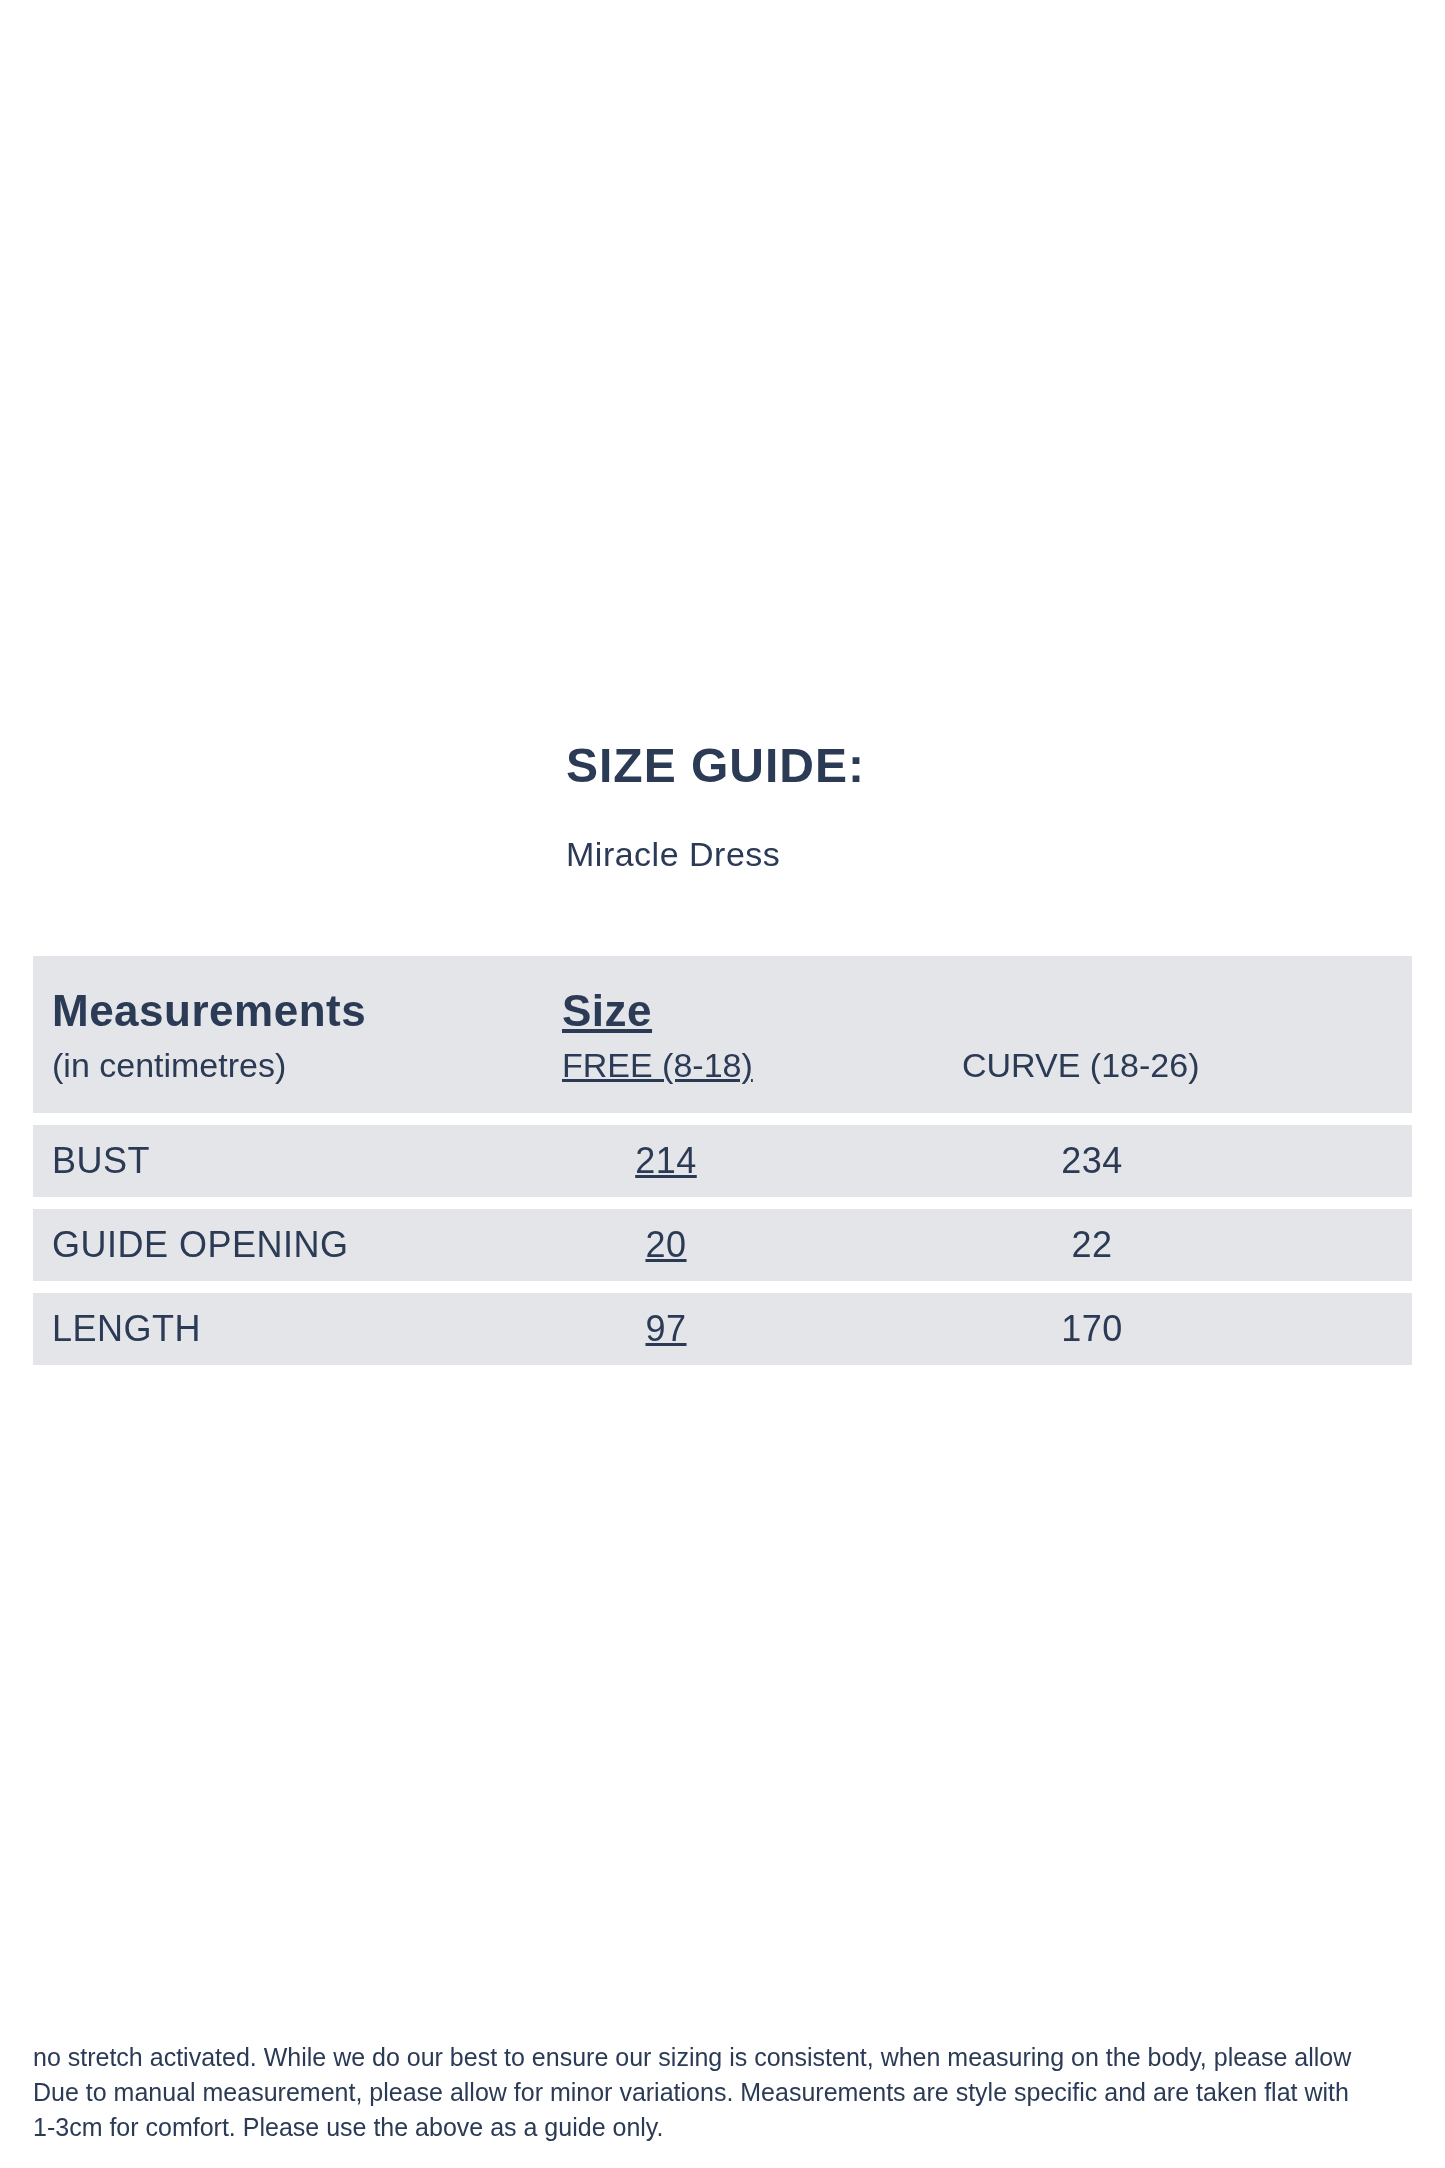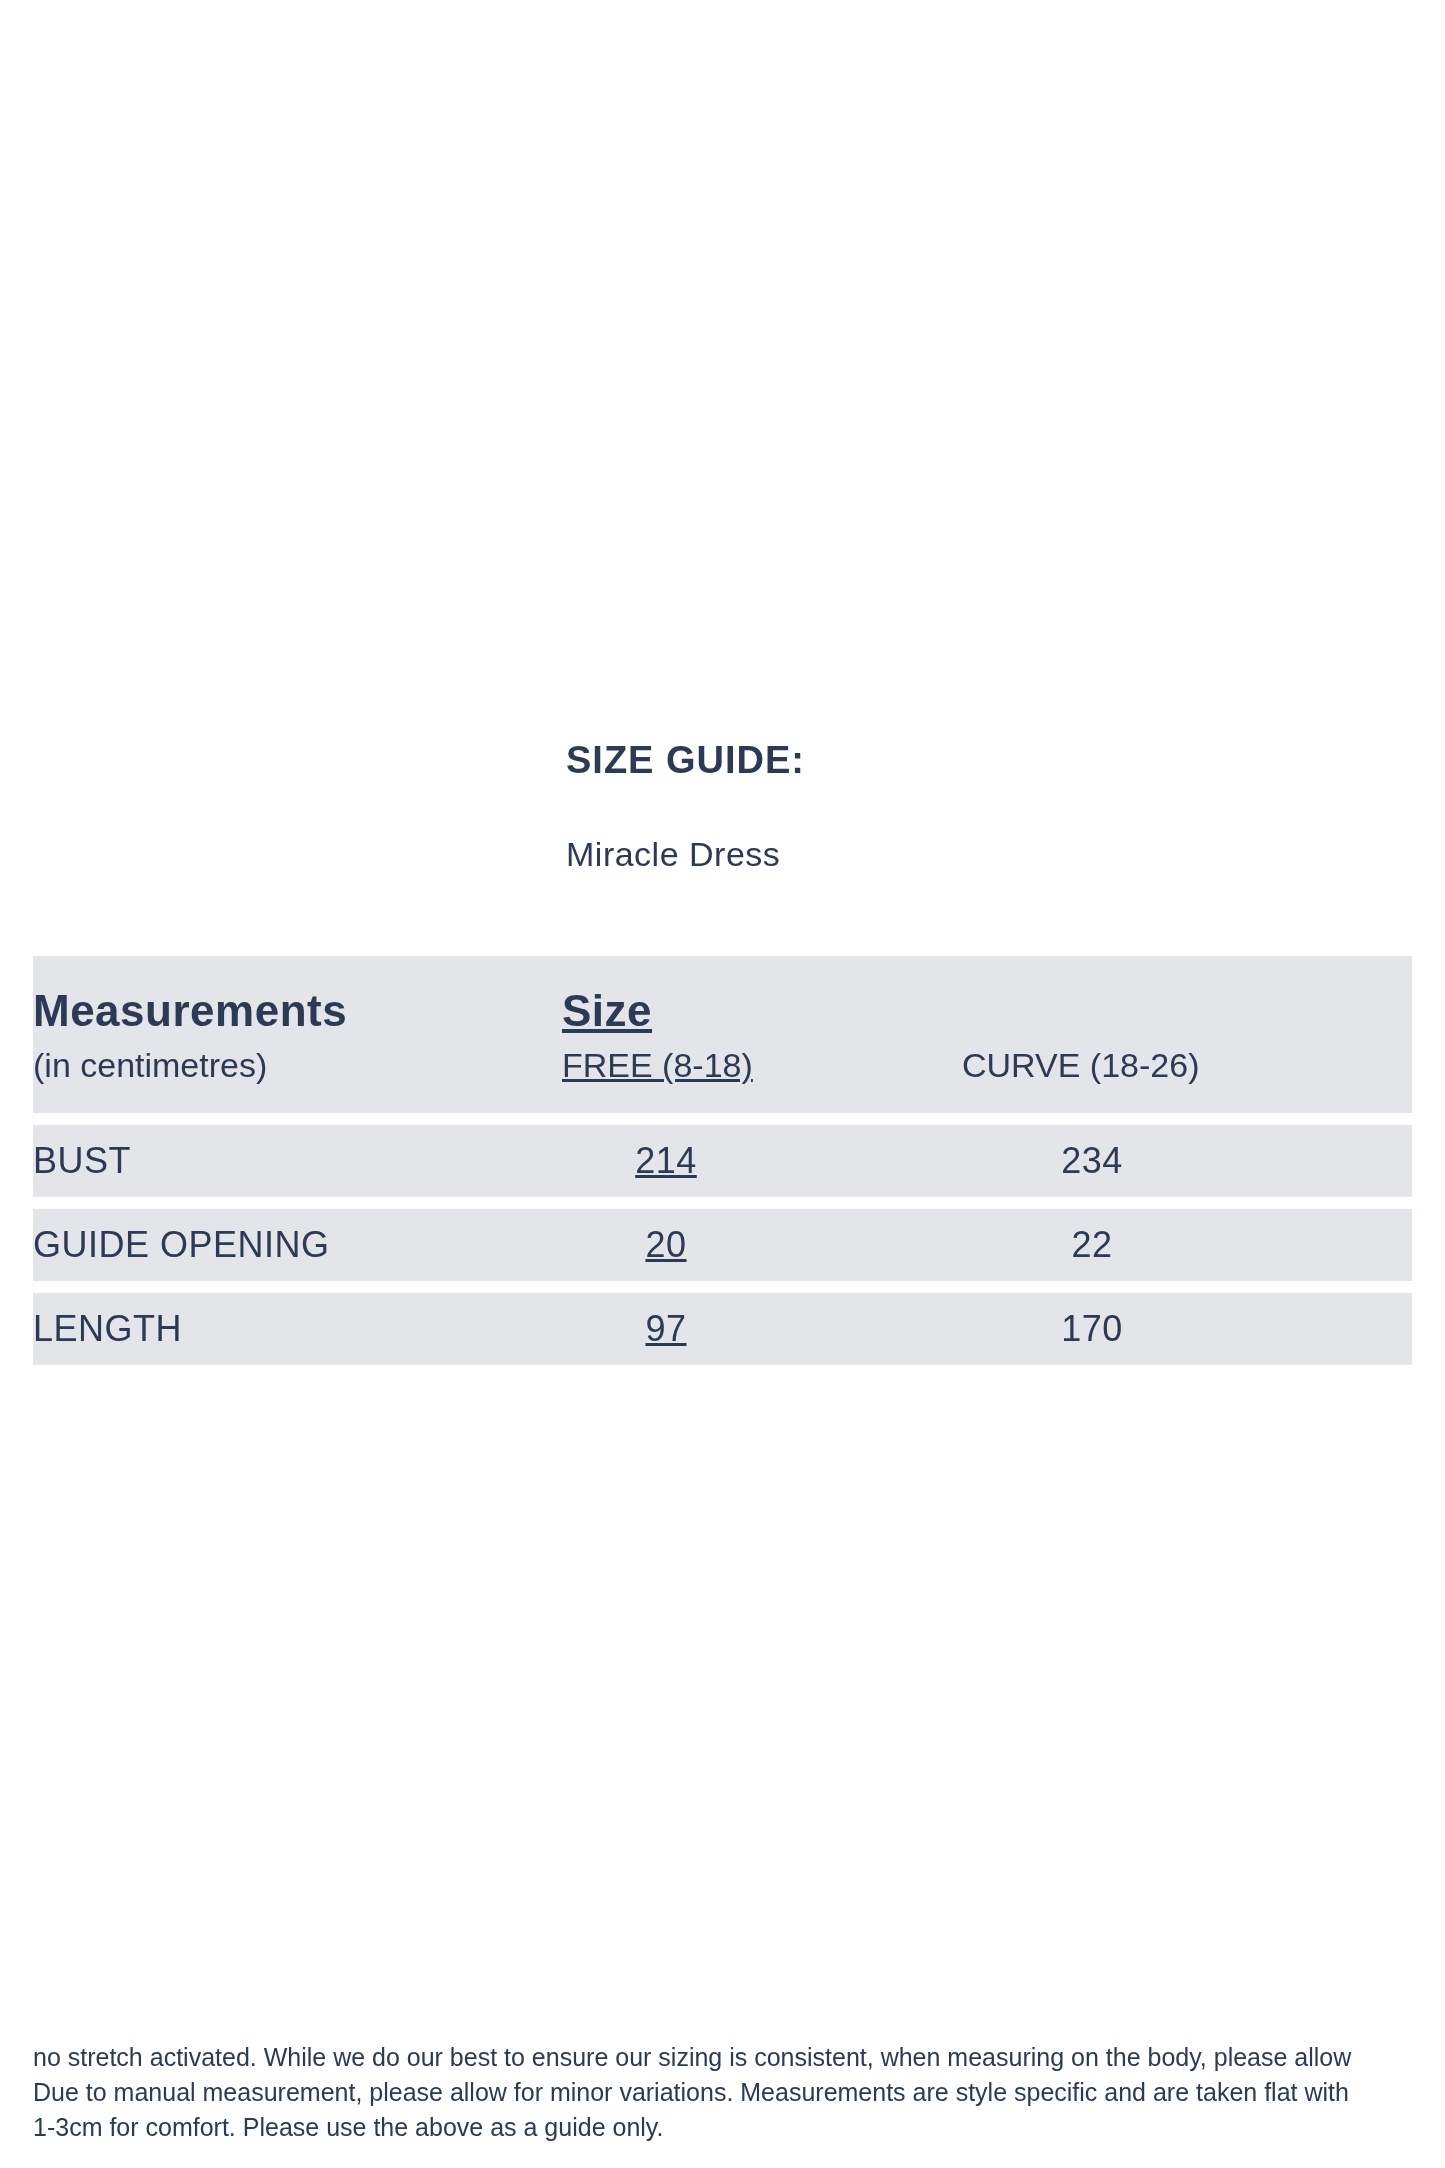--- a/index.html
+++ b/index.html
@@ -12,21 +12,21 @@
     width:1445px;height:2168px;
     background:var(--bg);
     font-family:"Liberation Sans", sans-serif;
     color:var(--navy);
     position:relative;
     overflow:hidden;
   }
   .page-title{
     position:absolute;left:566px;top:740px;
     margin:0;
-    font-size:38px;font-weight:700;letter-spacing:1px;
+    font-size:48px;font-weight:700;letter-spacing:1px;
     line-height:1.1;
   }
   .product-name{
     position:absolute;left:566px;top:836px;
     margin:0;
     font-size:34px;font-weight:400;letter-spacing:0.5px;
     line-height:1.1;
   }
   .size-table{
     position:absolute;left:33px;top:956px;
@@ -37,21 +37,21 @@
     display:grid;
     grid-template-columns:499px 268px 132px 320px 1fr;
     margin-bottom:12px;
   }
   .band.header-band{
     padding:25px 0 24px 0;
   }
   .cell{
     display:flex;align-items:center;
   }
-  .cell.label-cell{}
+  .cell.label-cell{padding-left:19px;}
   .cell.indent{padding-left:30px;}
   .cell.value-cell{justify-content:center;}
   .h-row1{line-height:60px;font-size:44px;font-weight:700;letter-spacing:0.5px;}
   .h-row2{line-height:48px;font-size:34px;font-weight:400;}
   .header-band .grid-row{display:contents;}
   .h-row1 .cell{grid-row:1;}
   .h-row2 .cell{grid-row:2;text-align:center;}
   .col1{grid-column:1;}
   .col2{grid-column:2;text-decoration:underline;}
   .col4{grid-column:4;}

